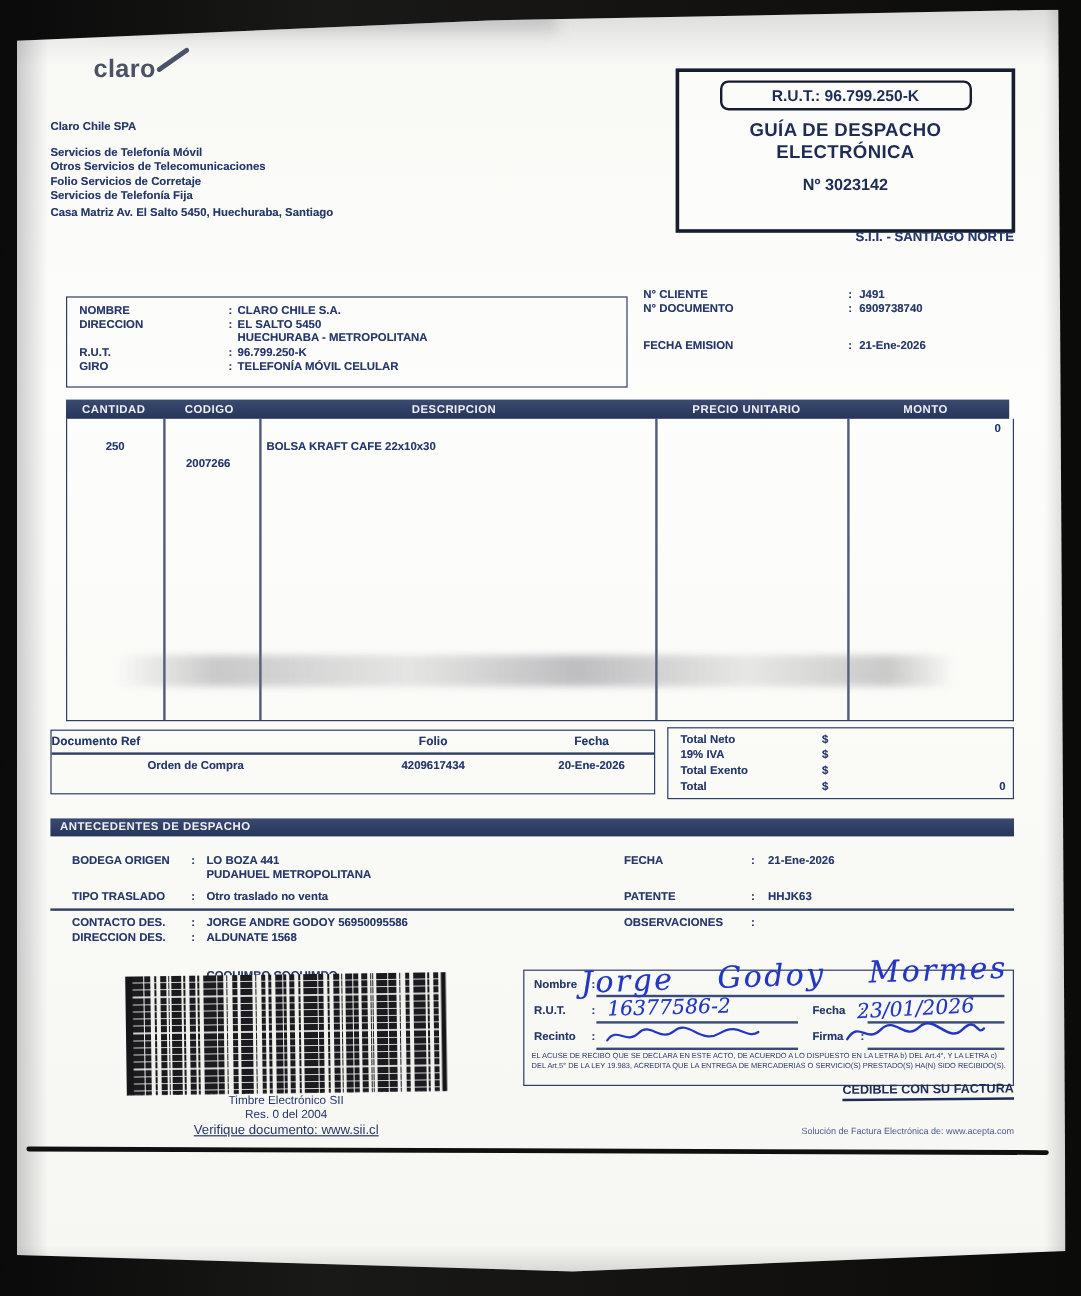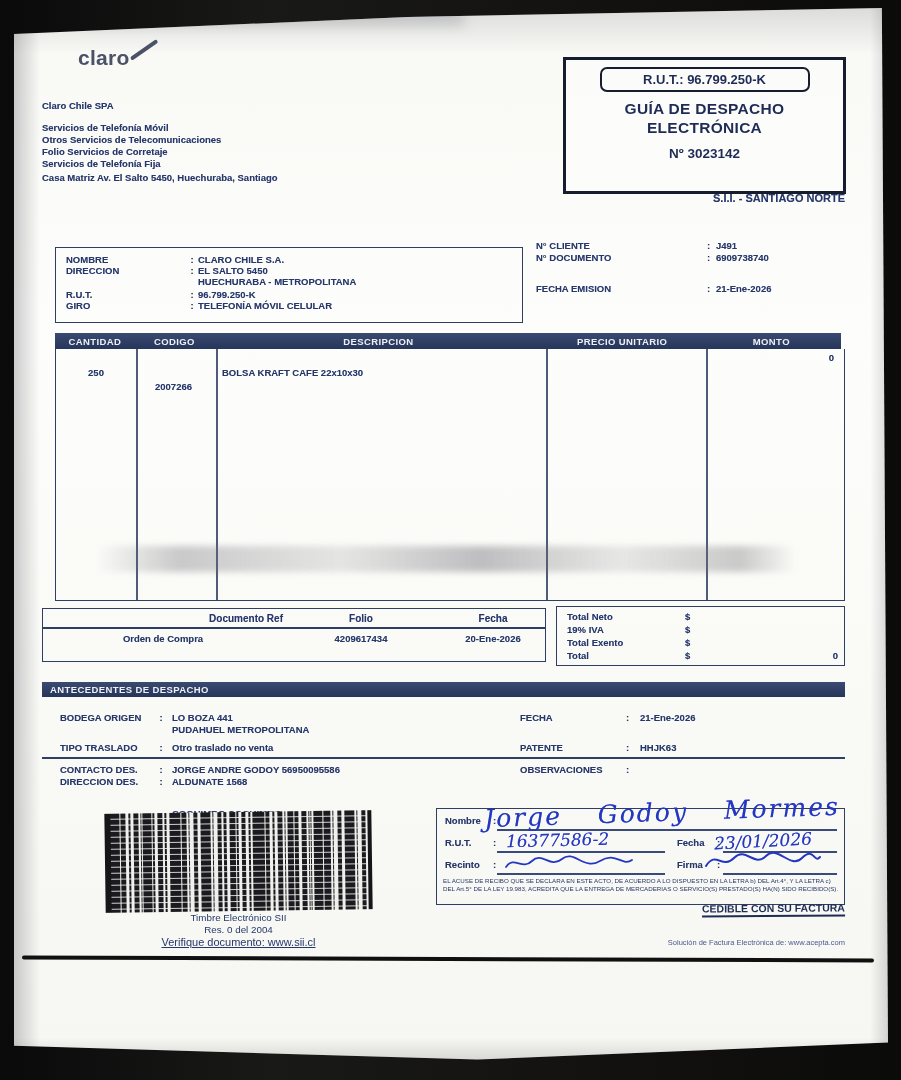--- a/index.html
+++ b/index.html
@@ -154,21 +154,21 @@
       <div class="vline" style="left:650px;"></div>
       <span class="t" style="right:10px;top:3px;">0</span>
       <span class="t" style="left:0;top:18px;width:80px;text-align:center;">250</span>
       <span class="t" style="left:80px;top:18px;width:75px;text-align:center;margin-top:14px;">2007266</span>
       <span class="t" style="left:166px;top:18px;">BOLSA KRAFT CAFE 22x10x30</span>
       <div class="smudge" style="left:40px;top:197px;width:700px;height:26px;"></div>
     </div>
 
     <div class="box" style="left:28px;top:600px;width:504px;height:54px;">
       <div class="frow" style="left:0;top:4px;width:504px;font-size:10px;">
-        <span style="width:240px;text-align:right;">Documento Ref</span>
+        <span style="width:240px;text-align:left;">Documento Ref</span>
         <span style="width:156px;text-align:center;">Folio</span>
         <span style="width:108px;text-align:center;">Fecha</span>
       </div>
       <div class="hline" style="left:0;top:18px;width:100%;"></div>
       <div class="frow" style="left:0;top:24px;width:504px;">
         <span style="width:240px;text-align:center;">Orden de Compra</span>
         <span style="width:156px;text-align:center;">4209617434</span>
         <span style="width:108px;text-align:center;">20-Ene-2026</span>
       </div>
     </div>

